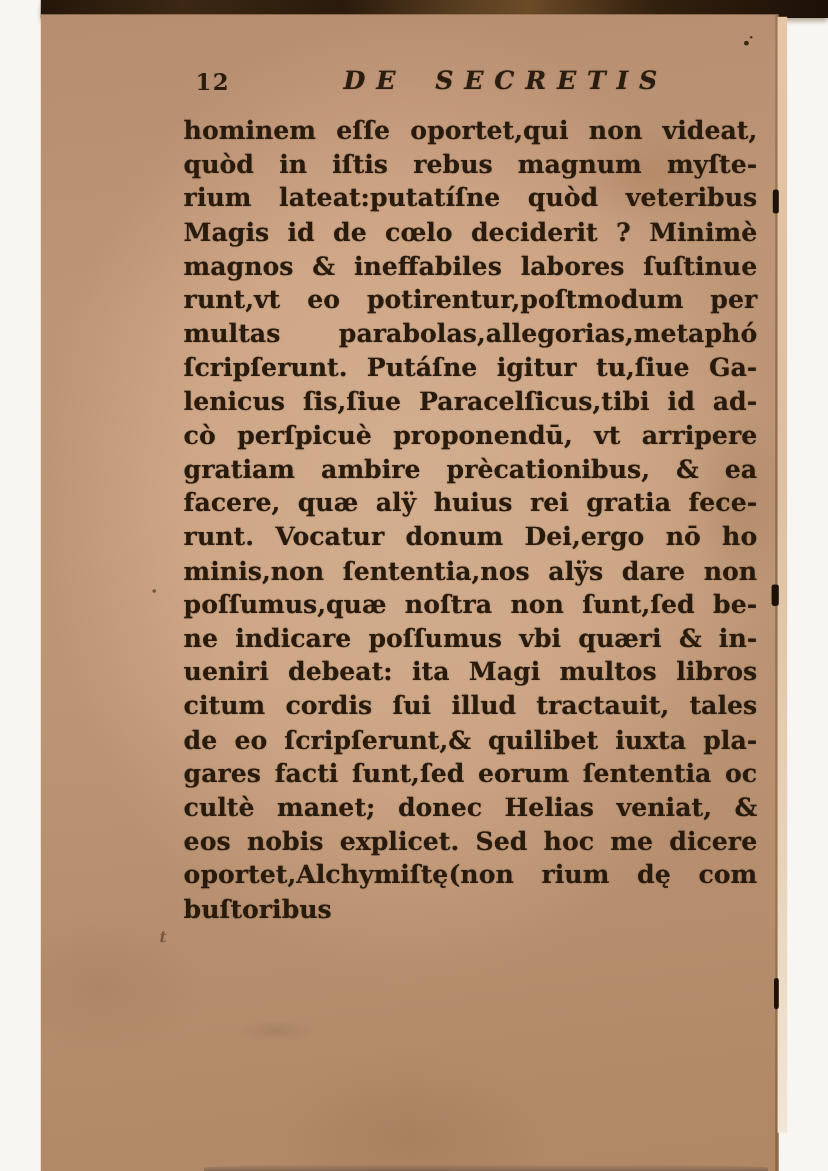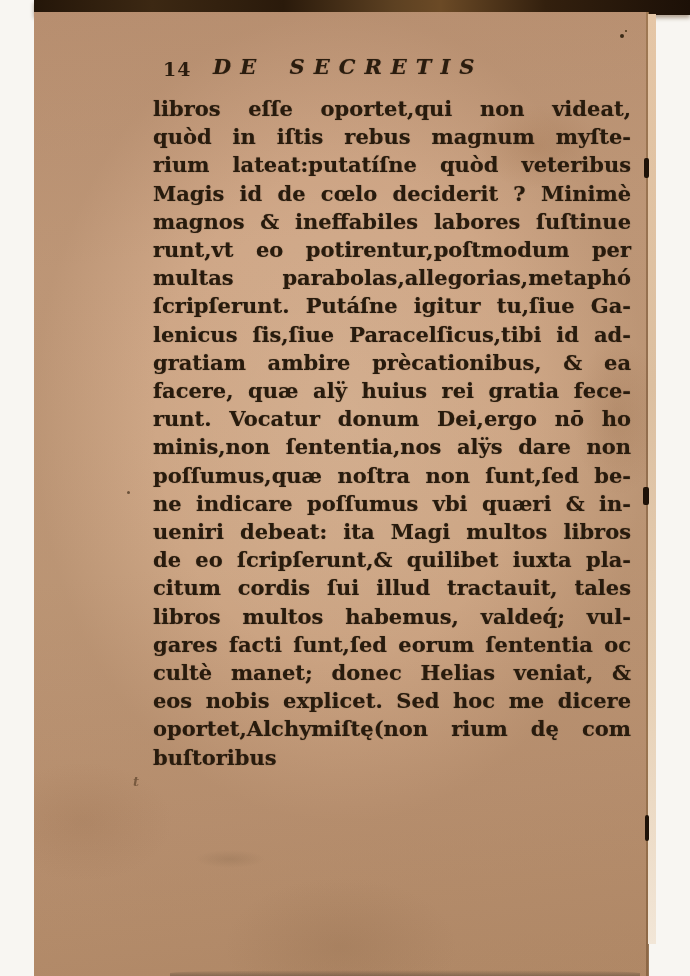--- a/index.html
+++ b/index.html
@@ -48,21 +48,21 @@
     border-radius:50% 50% 0 0;
   }
 
   
   .header-row { position:absolute; left:153px; top:52px; width:477px; height:32px; color:#2a1c0e; }
   .page-number {
     position:absolute; left:10px; top:6px;
     font-size:19px; font-weight:700; letter-spacing:1px;
   }
   .running-title {
-    position:absolute; left:60px; right:0; top:2px; text-align:left;
+    position:absolute; left:60px; right:0; top:2px; text-align:center;
     font-style:italic; font-weight:700; font-size:21px;
     letter-spacing:9px; word-spacing:8px;
     text-shadow:0 0 1px rgba(42,28,14,.55);
   }
 
   
   .text-block {
     position:absolute; left:153px; top:95px; width:478px;
     font-size:21px; font-weight:700; line-height:28.2px;
     color:#281b0d; text-shadow:0 0 1px rgba(40,26,12,.5);
@@ -101,45 +101,45 @@
     <div class="fore-edge"></div>
   </div>
 
   <div class="under-pages"></div>
   <div class="edge-notch notch-1"></div>
   <div class="edge-notch notch-2"></div>
   <div class="edge-notch notch-3"></div>
   <div class="bottom-shadow"></div>
 
   <div class="header-row">
-    <span class="page-number">14</span>
+    <span class="page-number">12</span>
     <span class="running-title">DE SECRETIS</span>
   </div>
 
   <div class="text-block">
     <div>
-        <div class="line">libros eſſe oportet,qui non videat,</div>
+        <div class="line">hominem eſſe oportet,qui non videat,</div>
         <div class="line">quòd in iſtis rebus magnum myſte-</div>
         <div class="line">rium lateat:putatíſne quòd veteribus</div>
         <div class="line">Magis id de cœlo deciderit ?  Minimè</div>
         <div class="line">magnos &amp; ineffabiles labores ſuſtinue</div>
         <div class="line">runt,vt eo potirentur,poſtmodum per</div>
         <div class="line">multas parabolas,allegorias,metaphó</div>
         <div class="line">ſcripſerunt. Putáſne igitur tu,ſiue Ga-</div>
         <div class="line">lenicus ſis,ſiue Paracelſicus,tibi id ad-</div>
+        <div class="line">cò perſpicuè proponendū, vt arripere</div>
         <div class="line">gratiam ambire prècationibus, &amp; ea</div>
         <div class="line">facere, quæ alÿ huius rei gratia fece-</div>
         <div class="line">runt. Vocatur donum Dei,ergo nō ho</div>
         <div class="line">minis,non ſententia,nos alÿs dare non</div>
         <div class="line">poſſumus,quæ noſtra non ſunt,ſed be-</div>
         <div class="line">ne indicare poſſumus vbi quæri &amp; in-</div>
         <div class="line">ueniri debeat: ita Magi multos libros</div>
+        <div class="line">citum cordis ſui illud tractauit, tales</div>
         <div class="line">de eo ſcripſerunt,&amp; quilibet iuxta pla-</div>
-        <div class="line">citum cordis ſui illud tractauit, tales</div>
-        <div class="line">libros multos habemus, valdeq́; vul-</div>
         <div class="line">gares facti ſunt,ſed eorum ſententia oc</div>
         <div class="line">cultè manet; donec Helias veniat, &amp;</div>
         <div class="line">eos nobis explicet.  Sed hoc me dicere</div>
         <div class="line">oportet,Alchymiſtę(non rium dę com</div>
       </div>
     <div class="catchword-line">buſtoribus</div>
   </div>
 
   <div class="mark-top-right"></div>
   <div class="mark-margin-t">t</div>

